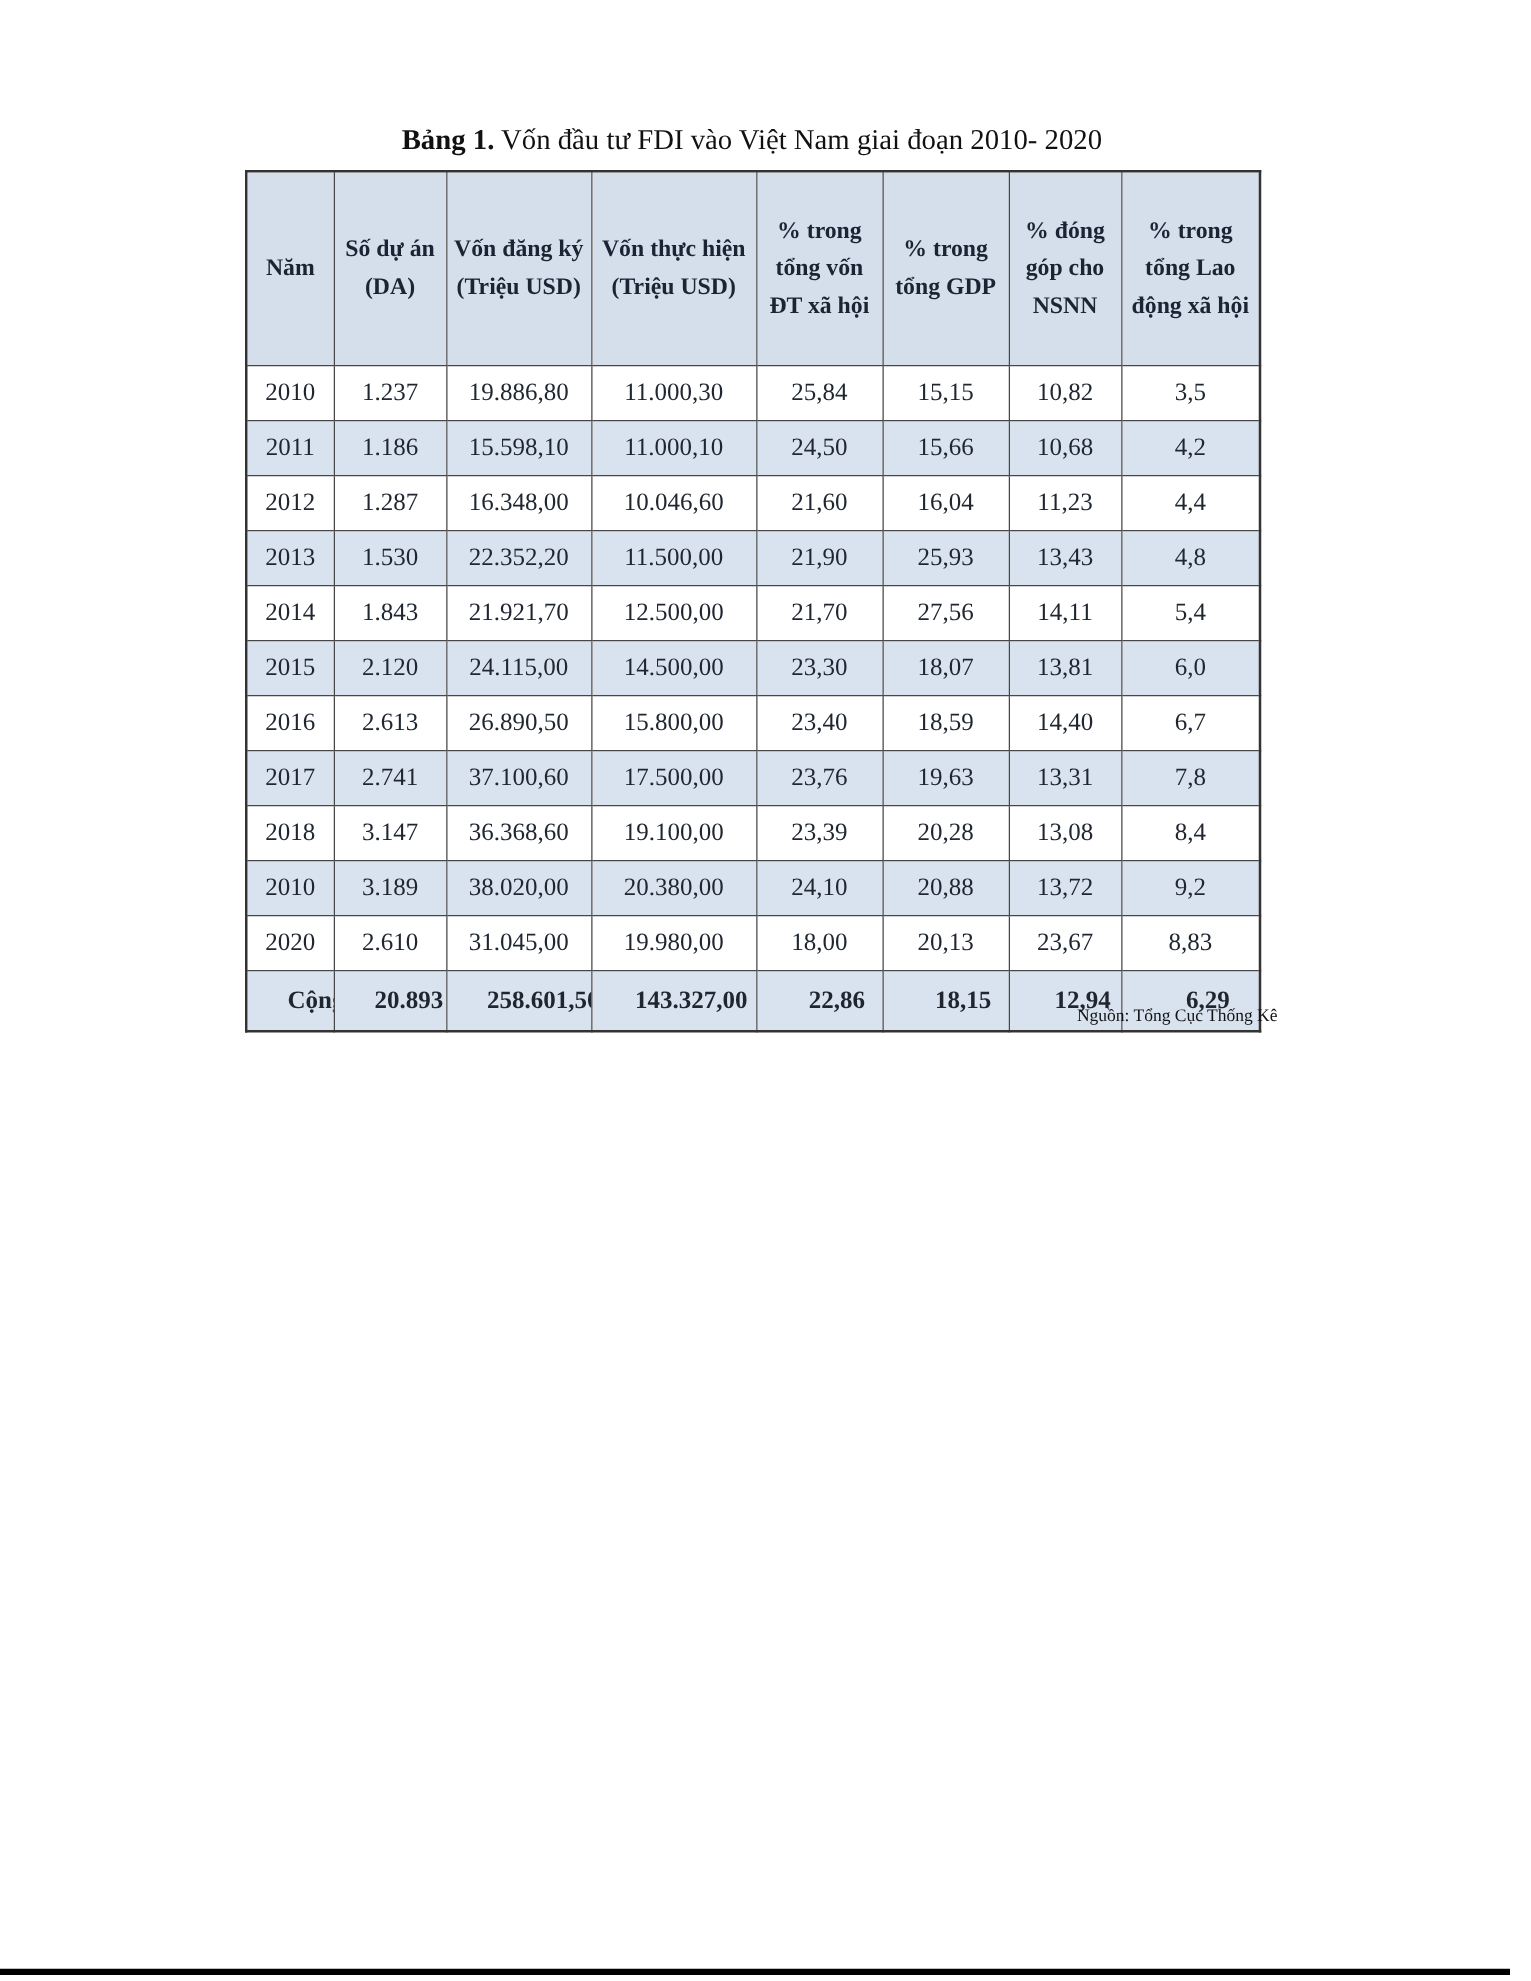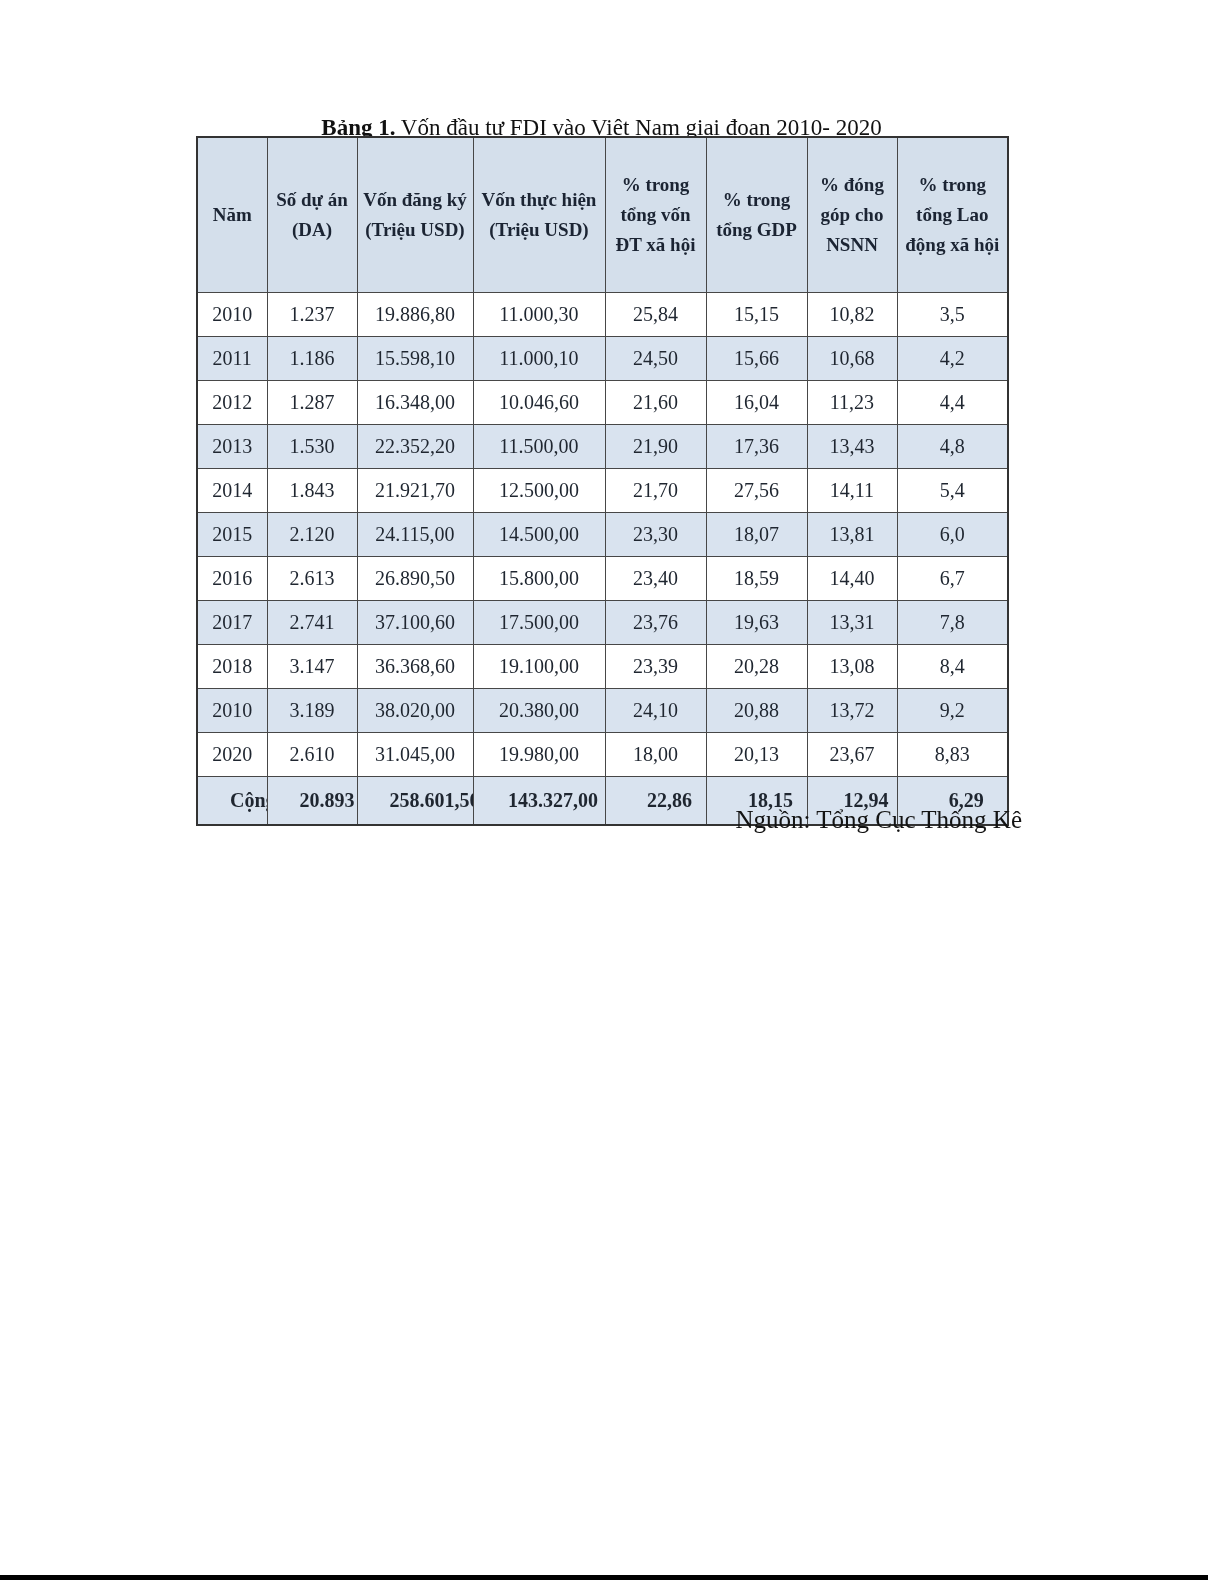--- a/index.html
+++ b/index.html
@@ -16,21 +16,21 @@
     position:relative;
     width:1225px;height:1585px;
     background:var(--page-bg);
     margin:0 auto;
     font-family:"Liberation Serif","DejaVu Serif",serif;
     color:var(--text);
     overflow:hidden;
   }
   .table-title{
     position:absolute;
-    left:196px;top:115px;width:811px;
+    left:196px;top:99px;width:811px;
     text-align:center;
     font-size:23px;
     color:#111;
     white-space:nowrap;
   }
   .table-title .bold{font-weight:bold;}
   table.fdi{
     position:absolute;
     left:196px;top:136px;
     width:811px;
@@ -62,21 +62,21 @@
     height:43px;
     font-weight:bold;
     background:var(--stripe-bg);
     padding-left:32px;
   }
   td.green-sep{border-bottom:3px solid var(--green);}
   .source-line{
     position:absolute;
     left:196px;top:806px;width:826px;
     text-align:right;
-    font-size:25px;
+    font-size:14px;
     color:#131313;
   }
   .bottom-rule{
     position:absolute;
     left:0;top:1575px;
     width:1208px;height:5px;
     background:#000;
   }
 </style>
 </head>
@@ -141,21 +141,21 @@
           <td>16,04</td>
           <td>11,23</td>
           <td>4,4</td>
         </tr>
         <tr class="stripe">
           <td>2013</td>
           <td>1.530</td>
           <td>22.352,20</td>
           <td>11.500,00</td>
           <td class="green-sep">21,90</td>
-          <td>17,36</td>
+          <td>25,93</td>
           <td>13,43</td>
           <td>4,8</td>
         </tr>
         <tr>
           <td>2014</td>
           <td>1.843</td>
           <td>21.921,70</td>
           <td>12.500,00</td>
           <td class="green-sep">21,70</td>
           <td>27,56</td>

